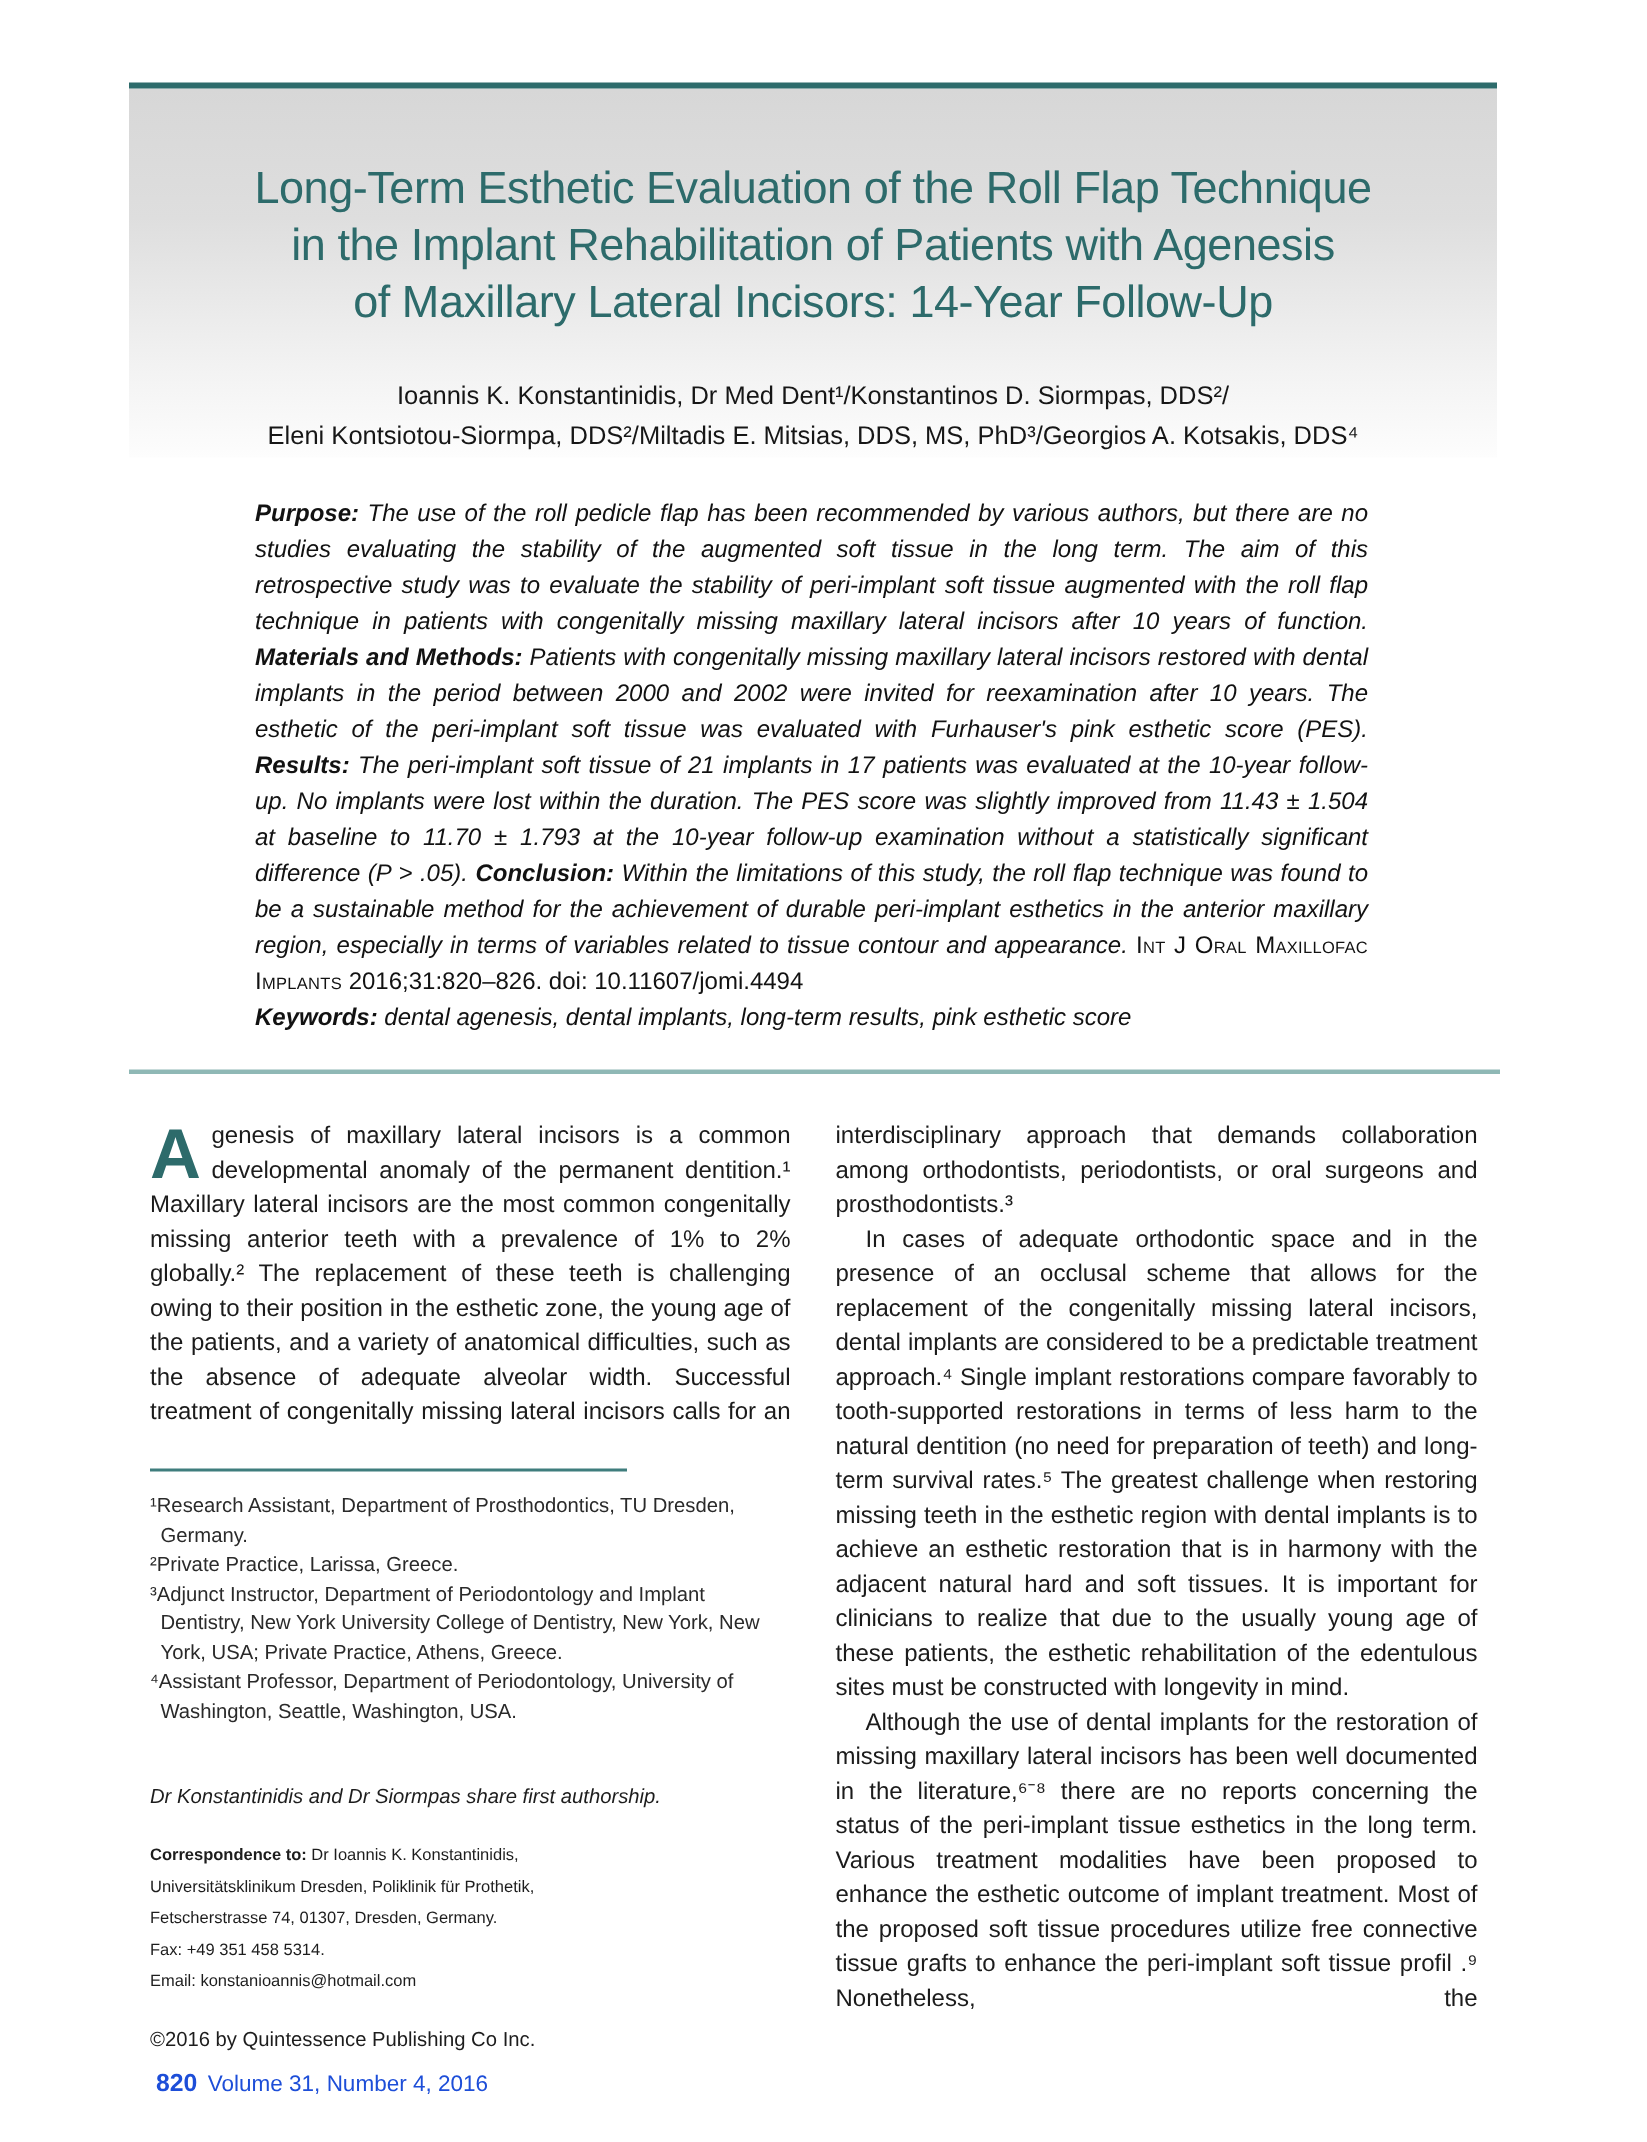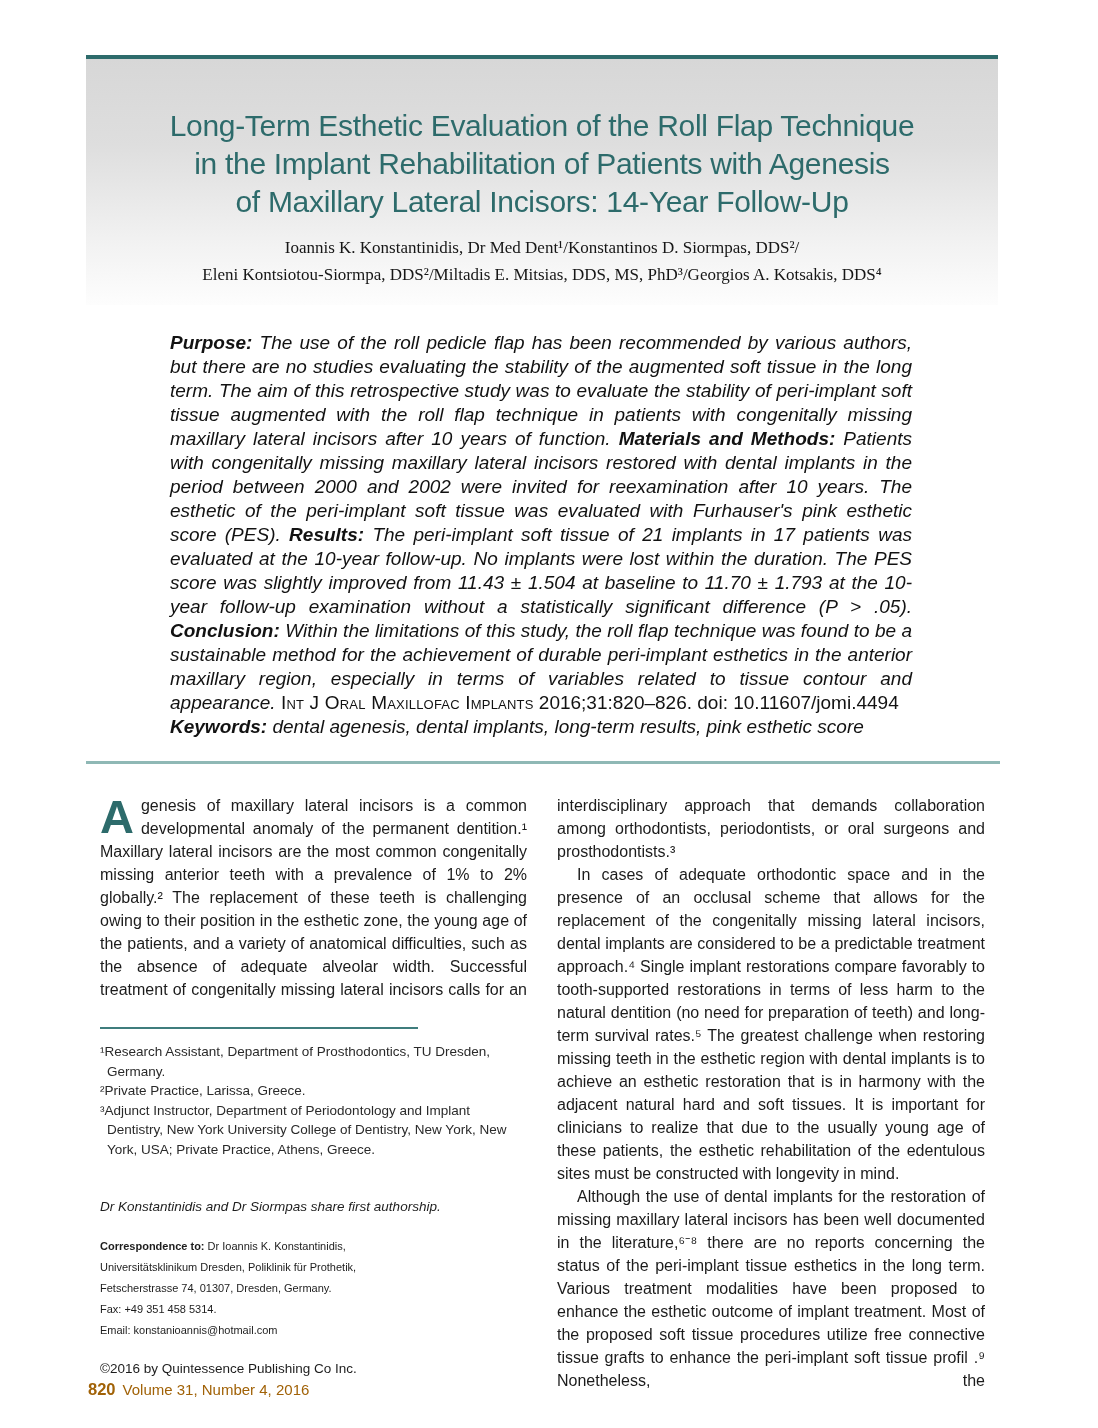--- a/index.html
+++ b/index.html
@@ -11,24 +11,24 @@
   }
   
   .header-box {
     margin:55px 100px 0 86px; height:250px; box-sizing:border-box;
     border-top:4px solid #2d6b6b;
     background:linear-gradient(to bottom,#d7d7d7 0%,#dedede 35%,#f2f2f2 75%,#fdfdfd 100%);
     text-align:center;
   }
   .title { padding-top:48px; font-size:30px; font-weight:normal; color:#2d6b6b;
            line-height:38px; letter-spacing:-0.3px; }
-  .authors { margin-top:13px; font-size:17px; line-height:27px; color:#161616;font-family:Liberation Serif, serif; }
+  .authors { margin-top:29px; font-size:17px; line-height:27px; color:#161616; }
   
   .abstract {
-    margin:26px 186px 0 170px; font-style:italic; font-size:19px;
+    margin:26px 186px 0 170px; font-style:italic; font-size:16px;
     line-height:24px; text-align:justify; color:#121212;
   }
   .abstract p { margin:0; }
   .abstract b { font-weight:bold; }
   .citation-sc { font-style:normal; font-variant:small-caps; letter-spacing:0.2px; }
   .citation-rest { font-style:normal; }
   .keywords { margin-top:16px; text-align:left; }
   
   .divider { margin:22px 98px 0 86px; height:3px; background:#8fb8b5; border:none; }
   
@@ -44,21 +44,21 @@
   }
   
   .fn-rule { width:318px; height:2px; background:#3f7d7d; border:none; margin:26px 0 0 0; }
   .footnotes { margin-top:13px; font-size:13.5px; line-height:19.5px; color:#2a2a2a; }
   .footnote { padding-left:7px; text-indent:-7px; }
   .authorship { margin:38px 0 0 0; font-style:italic; font-size:13.5px; line-height:19px; }
   .correspondence { margin-top:20px; font-size:11px; line-height:21px; }
   .corr-line { margin:0; }
   .copyright { margin:20px 0 0 0; font-size:13.5px; }
   
-  .footer { position:absolute; left:88px; top:1380px; font-size:15px; color:#a16207; }
+  .footer { position:absolute; left:104px; top:1380px; font-size:15px; color:#1d4ed8; }
   .footer .pg { font-weight:bold; font-size:16.5px; margin-right:7px; }
 </style>
 </head>
 <body>
 
 <div class="page">
 
   <div class="header-box">
     <div class="title">
       <div>Long-Term Esthetic Evaluation of the Roll Flap Technique</div>
@@ -81,20 +81,21 @@
   <div class="columns">
     <div class="col-left">
       <p class="body-para cont"><span class="dropcap">A</span><span>genesis of maxillary lateral incisors is a common developmental anomaly of the permanent dentition.¹ Maxillary lateral incisors are the most common congenitally missing anterior teeth with a prevalence of 1% to 2% globally.² The replacement of these teeth is challenging owing to their position in the esthetic zone, the young age of the patients, and a variety of anatomical difficulties, such as the absence of adequate alveolar width. Successful treatment of congenitally missing lateral incisors calls for an</span></p>
 
       <hr class="fn-rule">
 
       <div class="footnotes">
         <div class="footnote">¹Research Assistant, Department of Prosthodontics, TU Dresden, Germany.</div>
         <div class="footnote">²Private Practice, Larissa, Greece.</div>
         <div class="footnote">³Adjunct Instructor, Department of Periodontology and Implant Dentistry, New York University College of Dentistry, New York, New York, USA; Private Practice, Athens, Greece.</div>
+        <div class="footnote">⁴Assistant Professor, Department of Periodontology, University of Washington, Seattle, Washington, USA.</div>
       </div>
 
       <p class="authorship">Dr Konstantinidis and Dr Siormpas share first authorship.</p>
 
       <div class="correspondence">
         <p class="corr-line"><b>Correspondence to:</b><span> Dr Ioannis K. Konstantinidis,</span></p>
         <p class="corr-line">Universitätsklinikum Dresden, Poliklinik für Prothetik,</p>
         <p class="corr-line">Fetscherstrasse 74, 01307, Dresden, Germany.</p>
         <p class="corr-line">Fax: +49 351 458 5314.</p>
         <p class="corr-line">Email: konstanioannis@hotmail.com</p>

